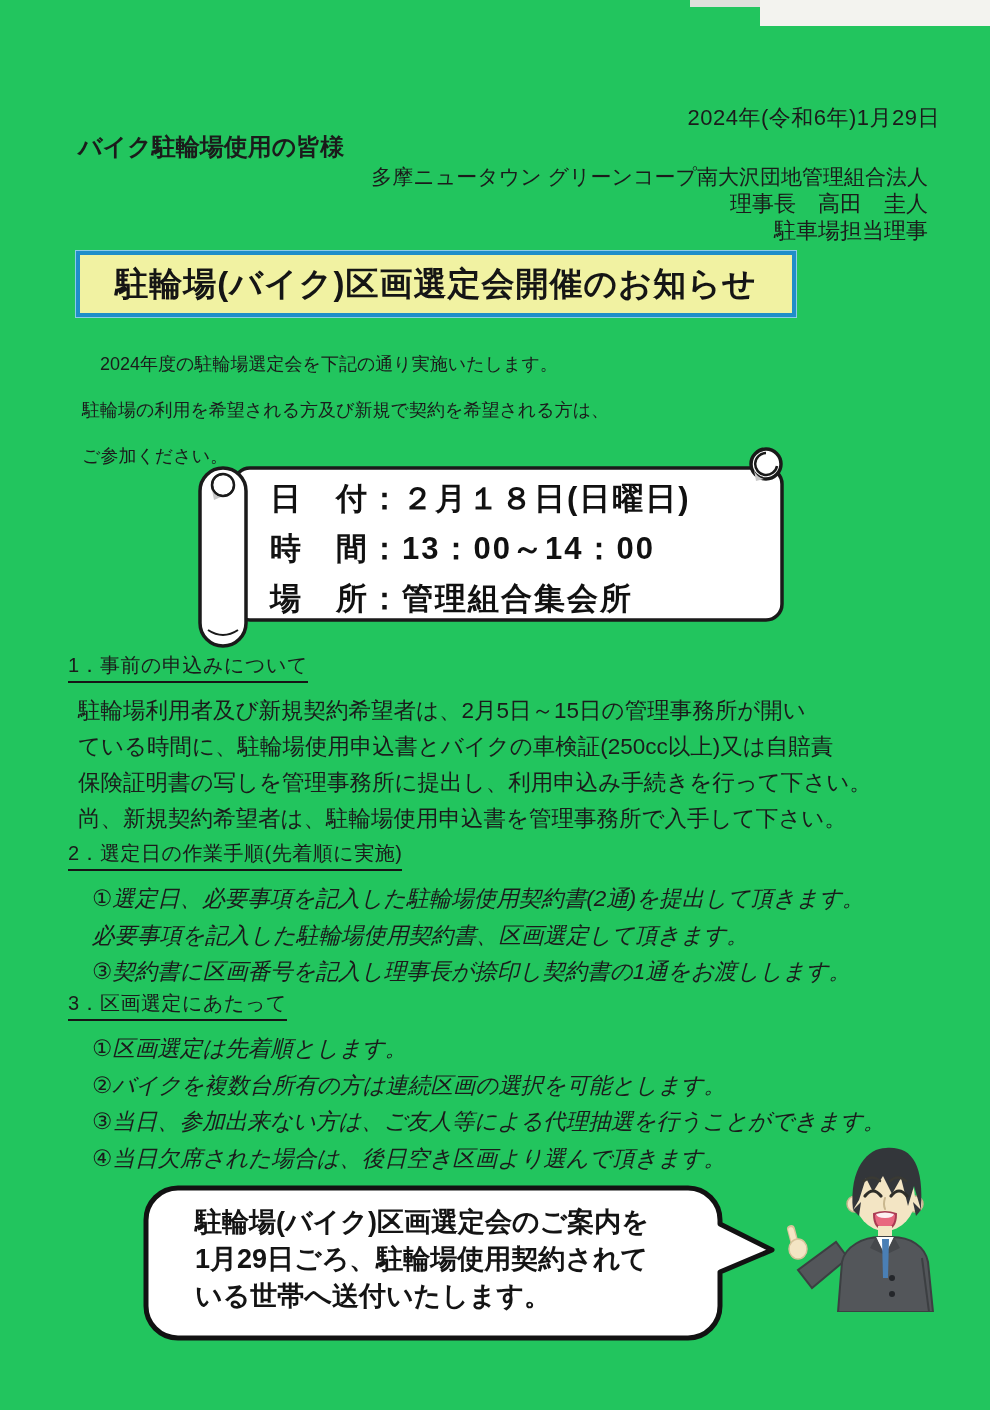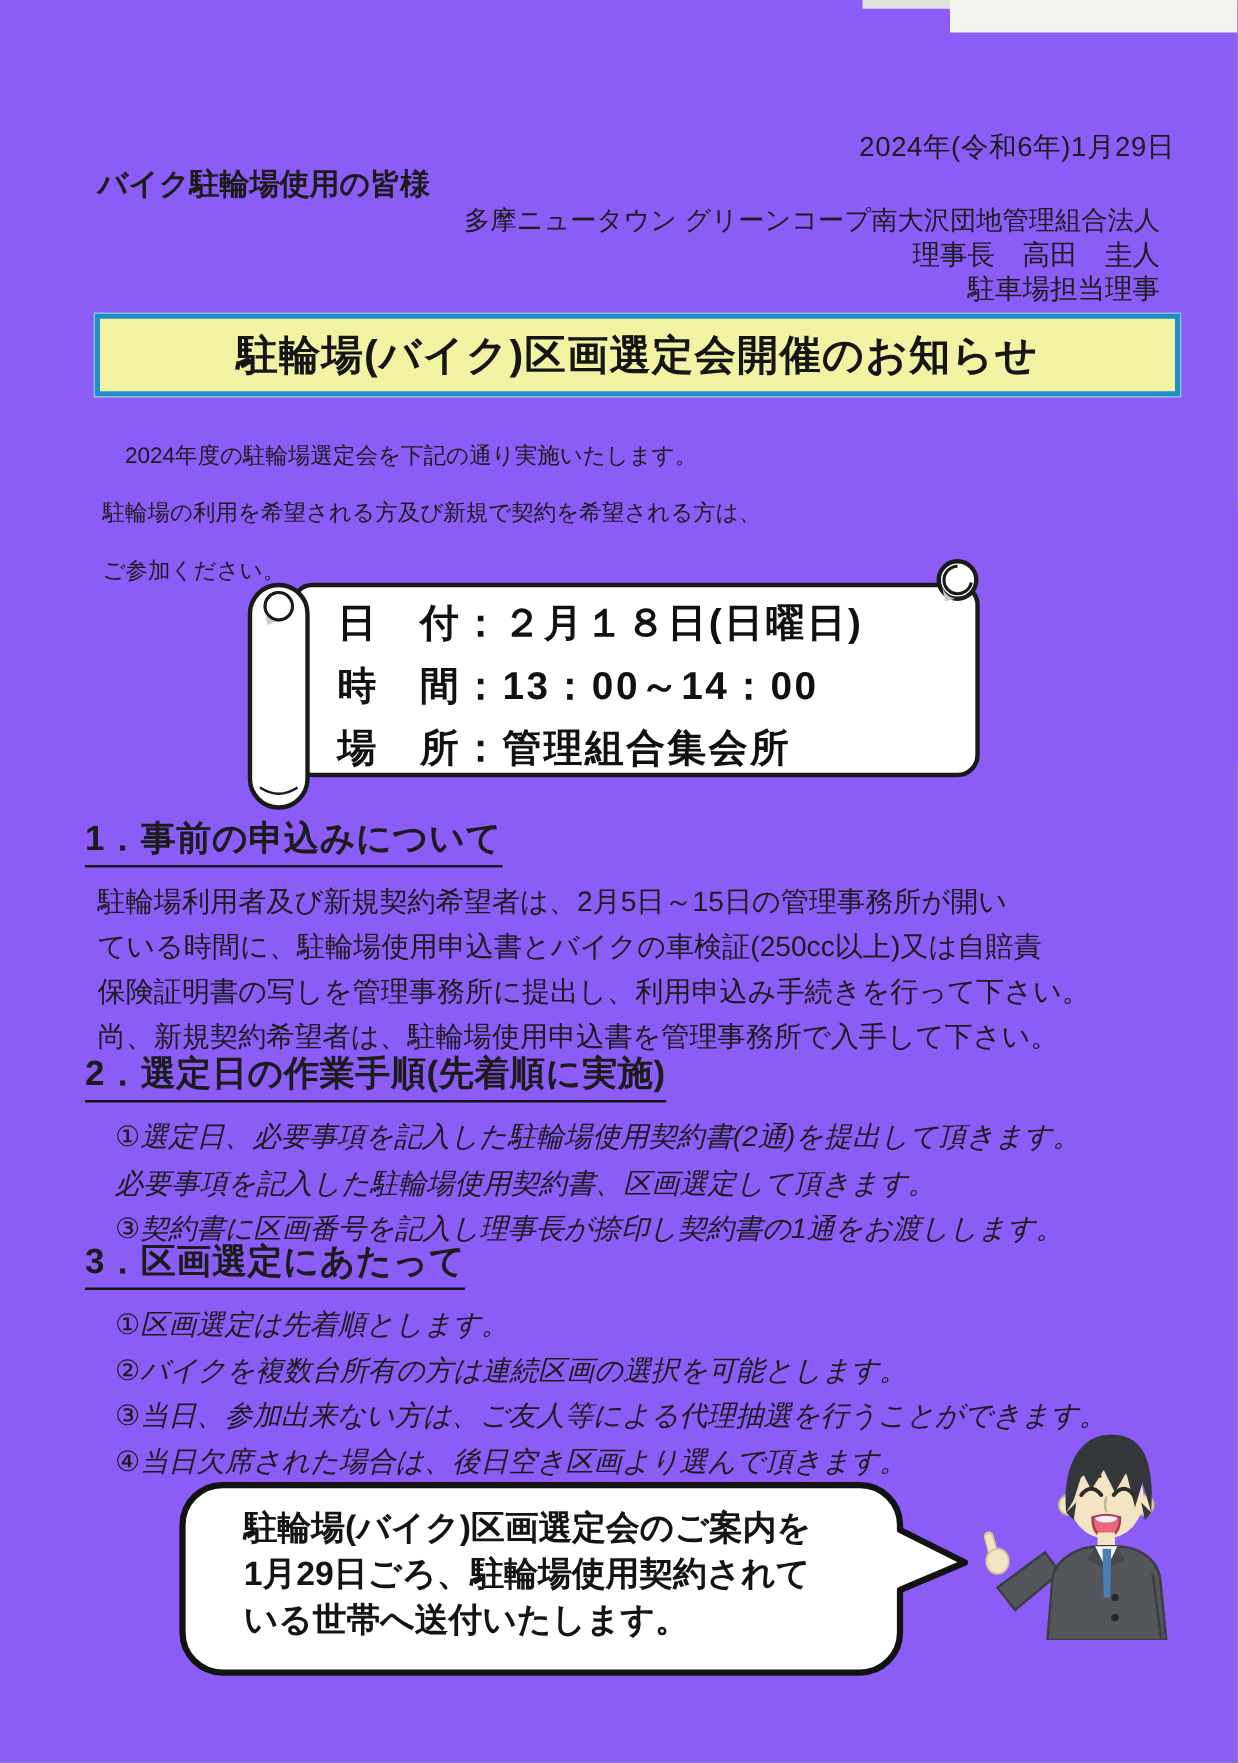--- a/index.html
+++ b/index.html
@@ -1,48 +1,48 @@
 <!DOCTYPE html>
 <html><head>
 <meta charset="utf-8">
 <style>
   html,body{margin:0;padding:0;background:#9a9a9a;}
   *{box-sizing:border-box;}
   .page{
     position:relative;
     width:990px;height:1410px;
     margin:0 auto;
-    background:#8b5cf6;
+    background:#22c55e;
     font-family:"Liberation Sans","DejaVu Sans",sans-serif;
     color:#1b1b1b;
     overflow:hidden;
   }
   .scan-strip{position:absolute;top:0;left:690px;width:300px;height:7px;background:#e0e0dc;}
   .scan-wash{position:absolute;top:0;left:760px;width:230px;height:26px;background:#f3f3ef;}
 
   .date-line{position:absolute;top:103px;right:50px;font-size:22px;letter-spacing:.5px;}
   .addressee{position:absolute;top:131px;left:78px;font-size:24px;font-weight:bold;}
   .sender{position:absolute;top:163px;right:62px;text-align:right;font-size:21px;line-height:27px;}
   .sender .l2,.sender .l3{font-size:22px;}
 
   .title-box{
-    position:absolute;left:76px;top:251px;width:868px;height:66px;
+    position:absolute;left:76px;top:251px;width:720px;height:66px;
     background:#f1f2a2;border:4px solid #1f8ec9;outline:1px solid #8ccbe9;
     display:flex;align-items:center;justify-content:center;
   }
   .title-box .t{font-size:33px;font-weight:bold;letter-spacing:1px;color:#151515;}
 
   .intro{position:absolute;left:82px;top:341px;width:860px;font-size:18px;line-height:46px;font-weight:400;}
 
   .scroll-wrap{position:absolute;left:188px;top:440px;width:625px;height:215px;}
   .scroll-wrap svg{position:absolute;left:0;top:0;}
   .scroll-text{position:absolute;left:82px;top:34px;font-size:31px;font-weight:bold;line-height:50px;letter-spacing:2px;color:#111;}
 
   .section{position:absolute;left:68px;width:880px;}
-  .sec-h{font-size:28px;font-weight:bold;display:inline-block;border-bottom:2px solid #161616;padding-bottom:2px;letter-spacing:.5px;}
+  .sec-h{font-size:20px;font-weight:normal;display:inline-block;border-bottom:2px solid #161616;padding-bottom:2px;letter-spacing:.5px;}
   .sec-body{margin-top:10px;margin-left:10px;font-size:22.5px;line-height:36px;font-weight:500;}
   .sec-body.items{margin-left:24px;line-height:36.5px;font-style:italic;}
 
   .bubble-wrap{position:absolute;left:140px;top:1180px;width:650px;height:170px;}
   .bubble-text{position:absolute;left:55px;top:24px;font-size:27px;font-weight:600;line-height:37px;color:#141414;}
 
   .char-wrap{position:absolute;left:782px;top:1126px;width:208px;height:186px;}
 </style>
 </head>
 <body>

